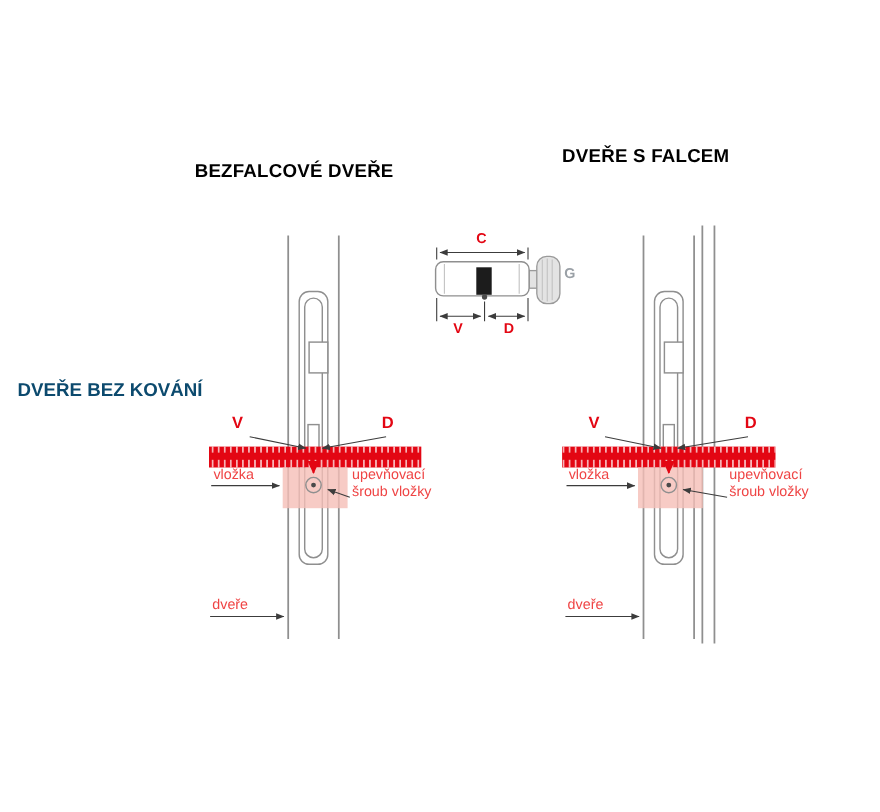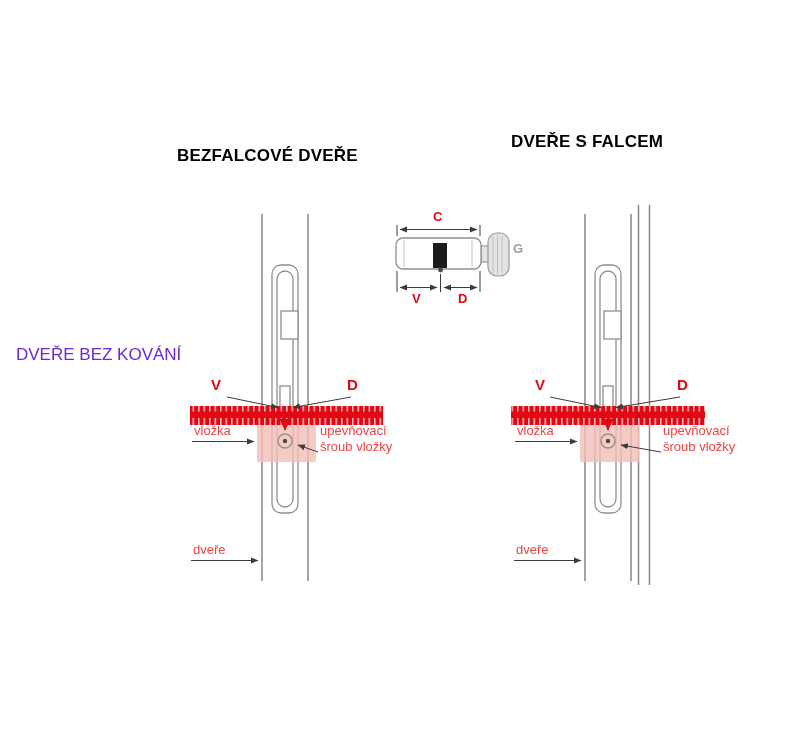--- a/index.html
+++ b/index.html
@@ -11,21 +11,21 @@
   .canvas{
     position:relative;width:800px;height:738px;background:#ffffff;
     font-family:"Liberation Sans", sans-serif;overflow:hidden;
   }
   .svg-layer{position:absolute;left:0;top:0;}
   .heading{
     position:absolute;font-weight:bold;font-size:17px;color:#000;
     text-align:left;letter-spacing:.2px;white-space:nowrap;
   }
   .side-label{
-    position:absolute;font-weight:400;font-size:17px;color:#6d28d9;white-space:nowrap;
+    position:absolute;font-weight:700;font-size:17px;color:#0c4a6e;white-space:nowrap;
   }
   .lbl{
     position:absolute;font-size:13px;line-height:16px;color:#ef4444;white-space:nowrap;
   }
   .vd{
     position:absolute;font-size:15px;font-weight:bold;color:var(--accent-red);
   }
   .dim{
     position:absolute;font-size:13px;font-weight:bold;color:var(--accent-red);
   }

